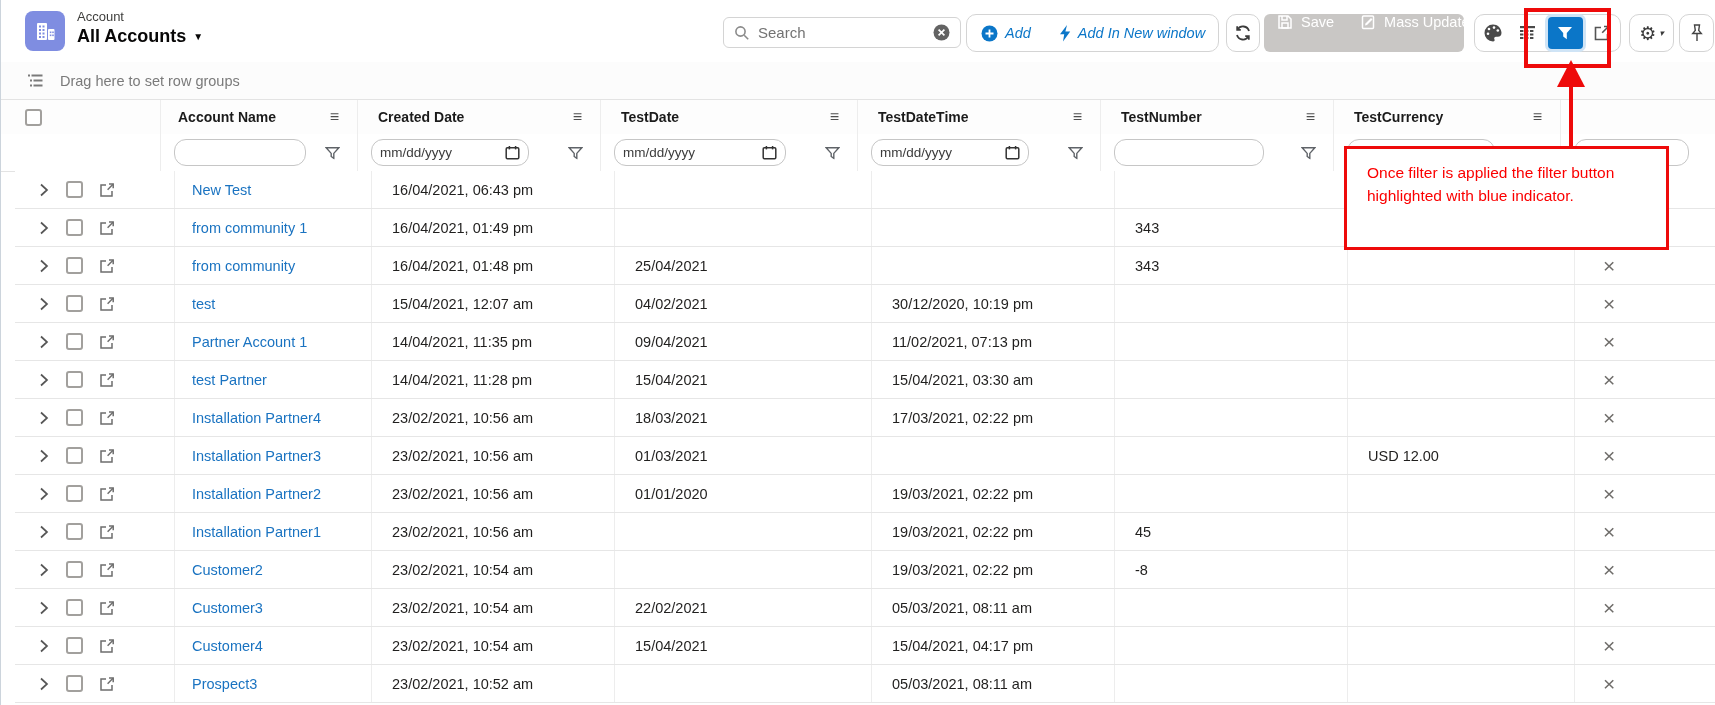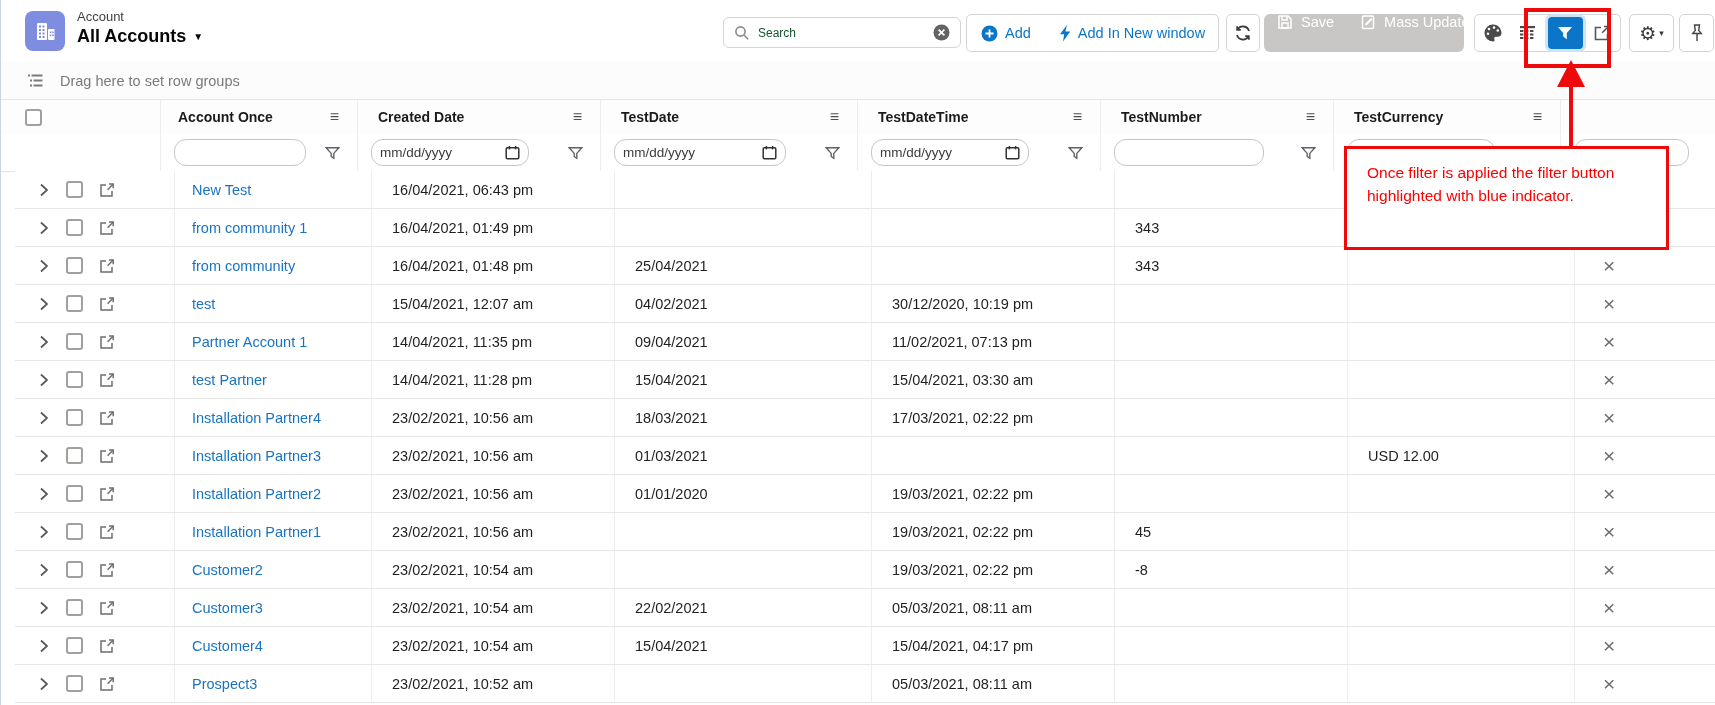--- a/index.html
+++ b/index.html
@@ -7,23 +7,23 @@
        font-family:"Liberation Sans",sans-serif;color:#201f1e;border-left:1px solid #ccd4dc;}
   
   .topbar{position:absolute;left:0;top:0;width:100%;height:62px;background:#fff;border-bottom:1px solid #dedede;}
   .brand-icon{position:absolute;left:24px;top:11px;width:40px;height:40px;border-radius:8px;background:#7f8de1;
               display:flex;align-items:center;justify-content:center;}
   .obj-label{position:absolute;left:76px;top:9px;font-size:13px;color:#3e3e3c;}
   .view-label{position:absolute;left:76px;top:26px;font-size:18px;font-weight:700;color:#080707;display:flex;align-items:center;gap:7px;justify-content:center;}
   .caret{font-size:10px;color:#080707;}
   .searchbox{position:absolute;left:722px;top:17px;width:238px;height:31px;border:1px solid #d4d4d4;border-radius:6px;
              background:#fff;display:flex;align-items:center;padding:0 10px;box-sizing:border-box;gap:8px;}
-  .searchbox .ph{color:#14532d;font-size:12px;flex:1;}
-  .btn-group{position:absolute;top:14px;height:38px;border:1px solid #d4d4d4;border-radius:5px;background:#fff;
-             display:flex;align-items:stretch;box-sizing:border-box;}
+  .searchbox .ph{color:#737373;font-size:15px;flex:1;}
+  .btn-group{position:absolute;top:14px;height:38px;border:1px solid #d4d4d4;border-radius:10px;background:#fff;
+             display:flex;align-items:stretch;box-sizing:border-box;font-style:italic;}
   .grp-add{left:965px;width:253px;}
   .tb-btn{display:flex;align-items:center;gap:7px;padding:0 14px;font-size:14.5px;color:#0b76c8;cursor:pointer;white-space:nowrap;}
   .grp-sep{width:1px;background:#e0e0e0;margin:5px 0;}
   .btn-refresh{left:1225px;width:34px;justify-content:center;display:flex;align-items:center;}
   .grey-group{position:absolute;left:1263px;top:14px;width:200px;height:38px;background:#c9c7c5;border-radius:6px;
               display:flex;align-items:flex-start;}
   .grey-btn{display:flex;align-items:center;gap:8px;color:#fff;font-size:14.5px;padding:0 13px;white-space:nowrap;}
   .icon-group{left:1473px;width:147px;}
   .ig-cell{width:36.5px;display:flex;align-items:center;justify-content:center;position:relative;cursor:pointer;}
   .ig-filter{background:#0b76c8;border-radius:4px;margin:2px;box-shadow:0 0 0 3px #cfe4f6;}
@@ -247,21 +247,21 @@
     </span>
     <span class="rg-text">Drag here to set row groups</span>
   </div>
 
   <div class="grid">
     <div class="hdr-row" id="hdrRow">
         <div class="cell hcell c0">
           <div class="cb" style="margin-left: 24px;"></div>
         </div>
         <div class="cell hcell c1 pad1">
-          <span>Account Once</span>
+          <span>Account Name</span>
           <span class="menu-glyph">≡</span>
         </div>
         <div class="cell hcell c2 pad">
           <span>Created Date</span>
           <span class="menu-glyph">≡</span>
         </div>
         <div class="cell hcell c3 pad">
           <span>TestDate</span>
           <span class="menu-glyph">≡</span>
         </div>

